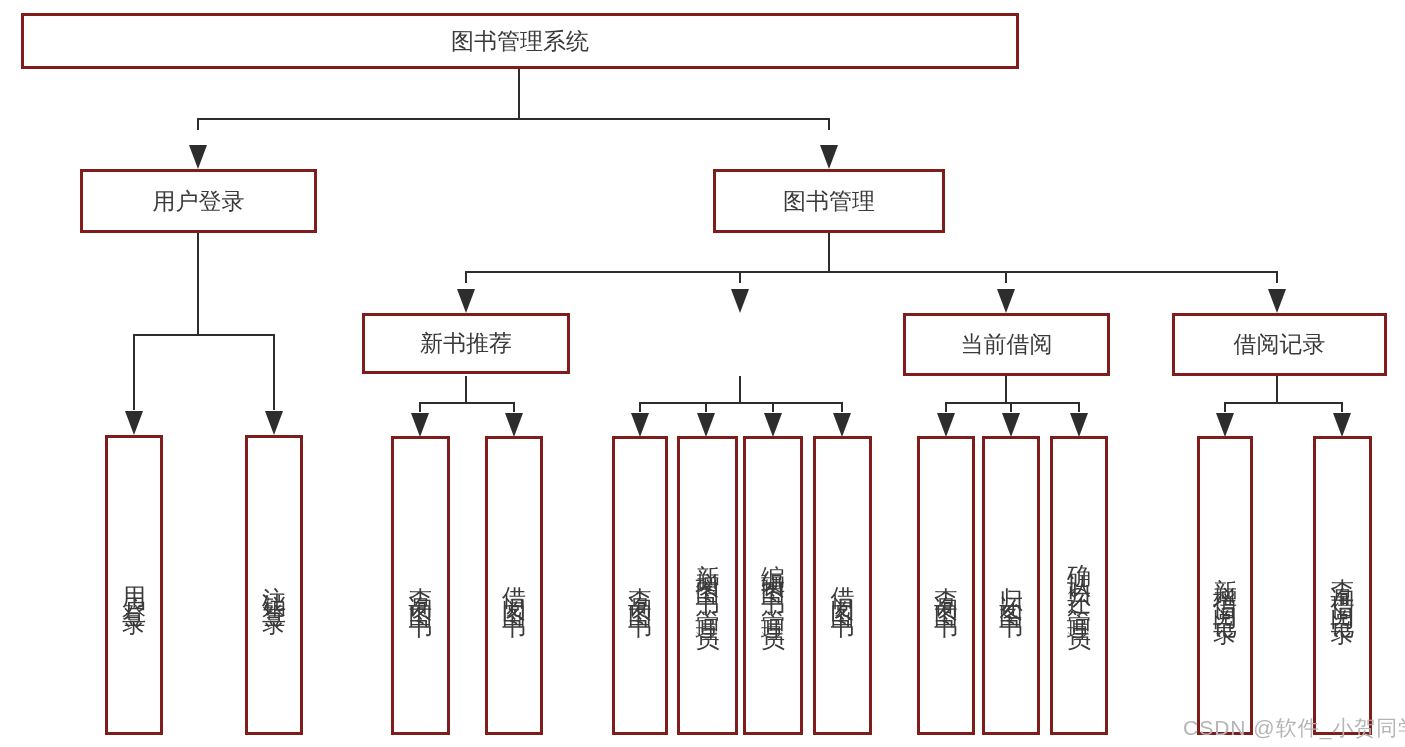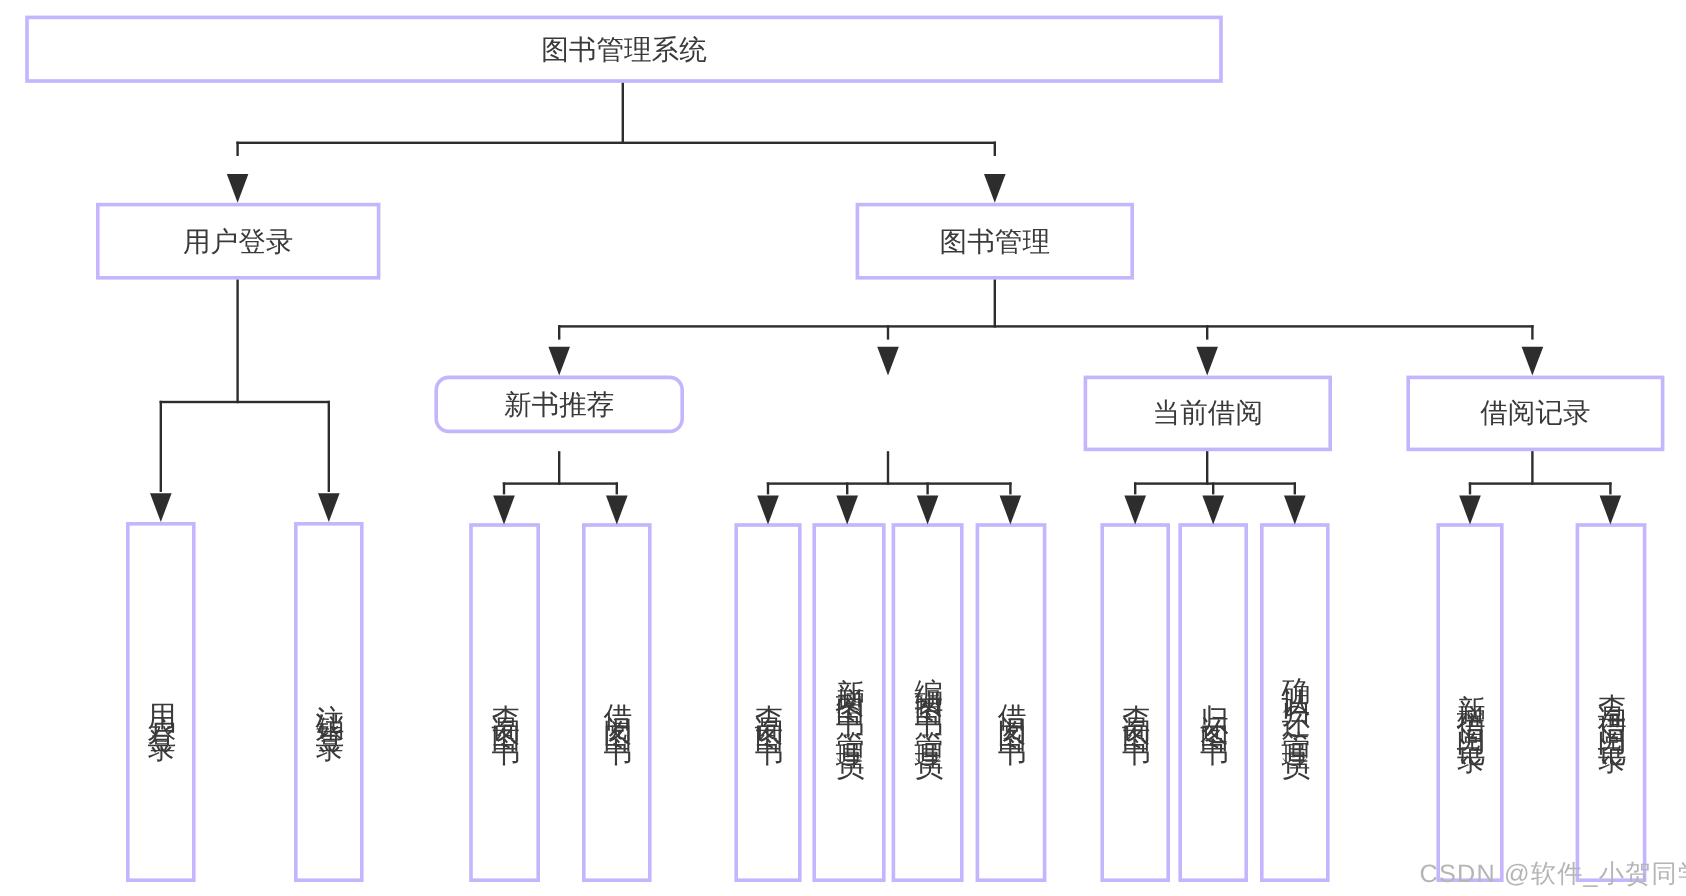--- a/index.html
+++ b/index.html
@@ -7,21 +7,21 @@
   .canvas {
     position: relative;
     width: 1405px;
     height: 747px;
     background: #ffffff;
     overflow: hidden;
   }
   .box {
     position: absolute;
     box-sizing: border-box;
-    border: 3px solid #c4b5fd;
+    border: 3px solid #7f1d1d;
     background: #ffffff;
     display: flex;
     align-items: center;
     justify-content: center;
     color: #3a3a3a;
     font-size: 23px;
   }
   .vbox span {
     writing-mode: vertical-rl;
     text-orientation: mixed;
@@ -57,21 +57,21 @@
     <span>图书管理系统</span>
   </div>
 
   <div class="box" style="left:80px; top:169px; width:237px; height:64px;">
     <span>用户登录</span>
   </div>
   <div class="box" style="left:713px; top:169px; width:232px; height:64px;">
     <span>图书管理</span>
   </div>
 
-  <div class="box" style="left:362px; top:313px; width:208px; height:48px;border-radius:12px;">
+  <div class="box" style="left:362px; top:313px; width:208px; height:61px;">
     <span>新书推荐</span>
   </div>
   <div class="box" style="left:903px; top:313px; width:207px; height:63px;text-align:center;">
     <span>当前借阅</span>
   </div>
   <div class="box" style="left:1172px; top:313px; width:215px; height:63px;">
     <span>借阅记录</span>
   </div>
 
   <div class="box vbox" style="left:105px; top:435px; width:58px; height:300px;">

